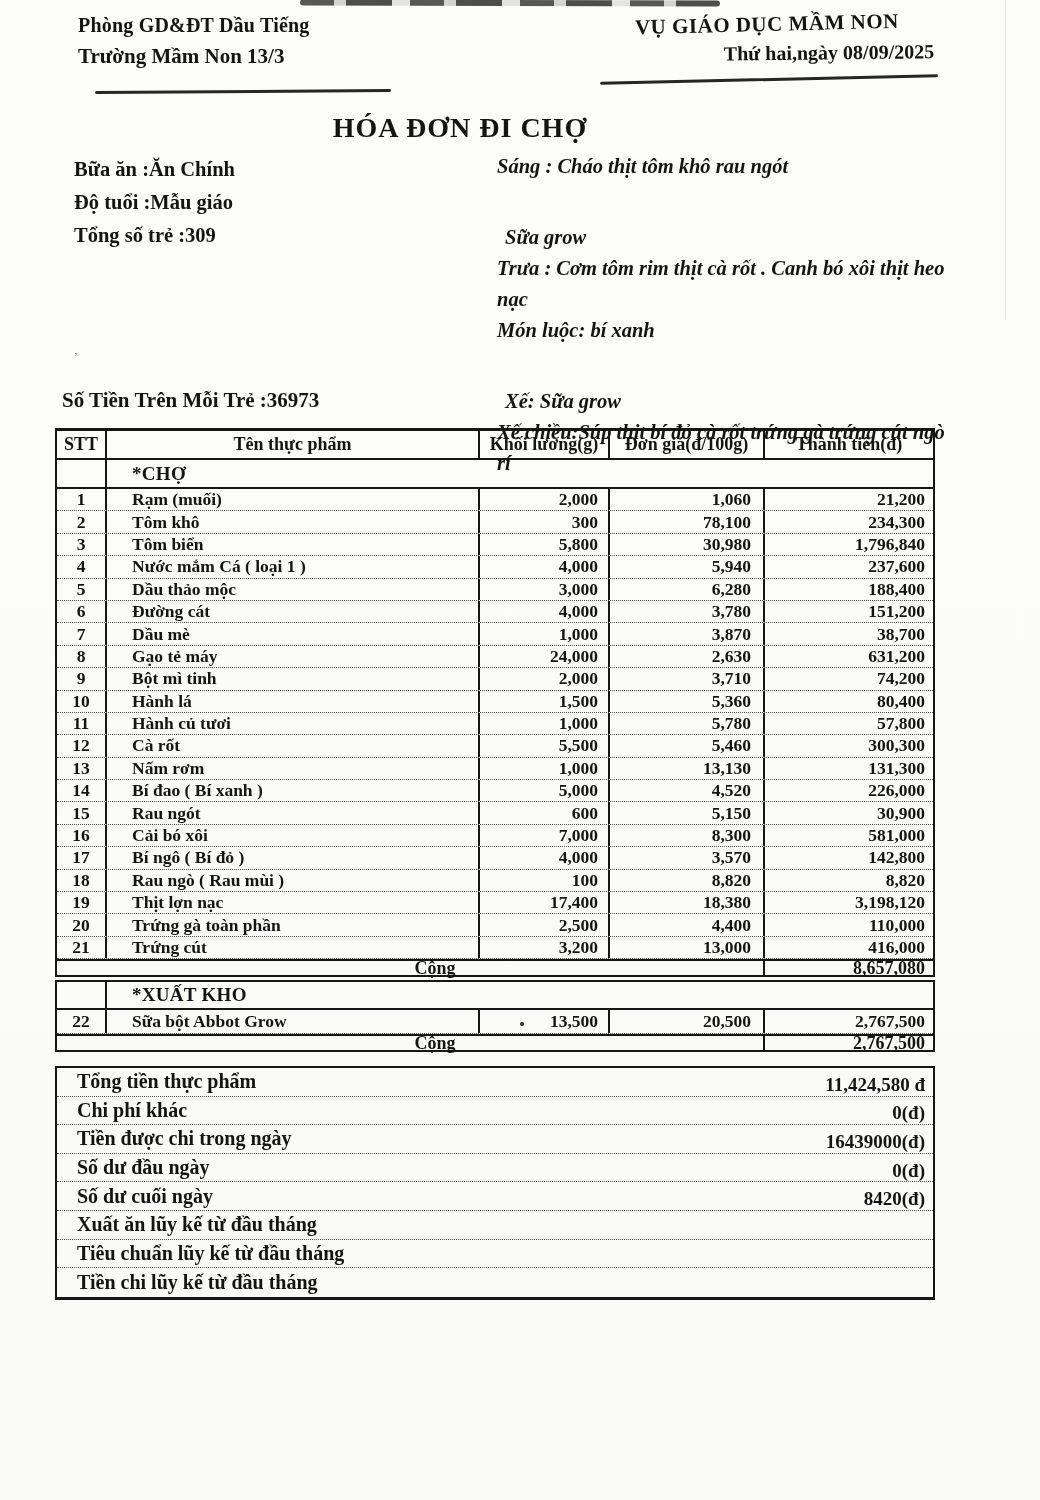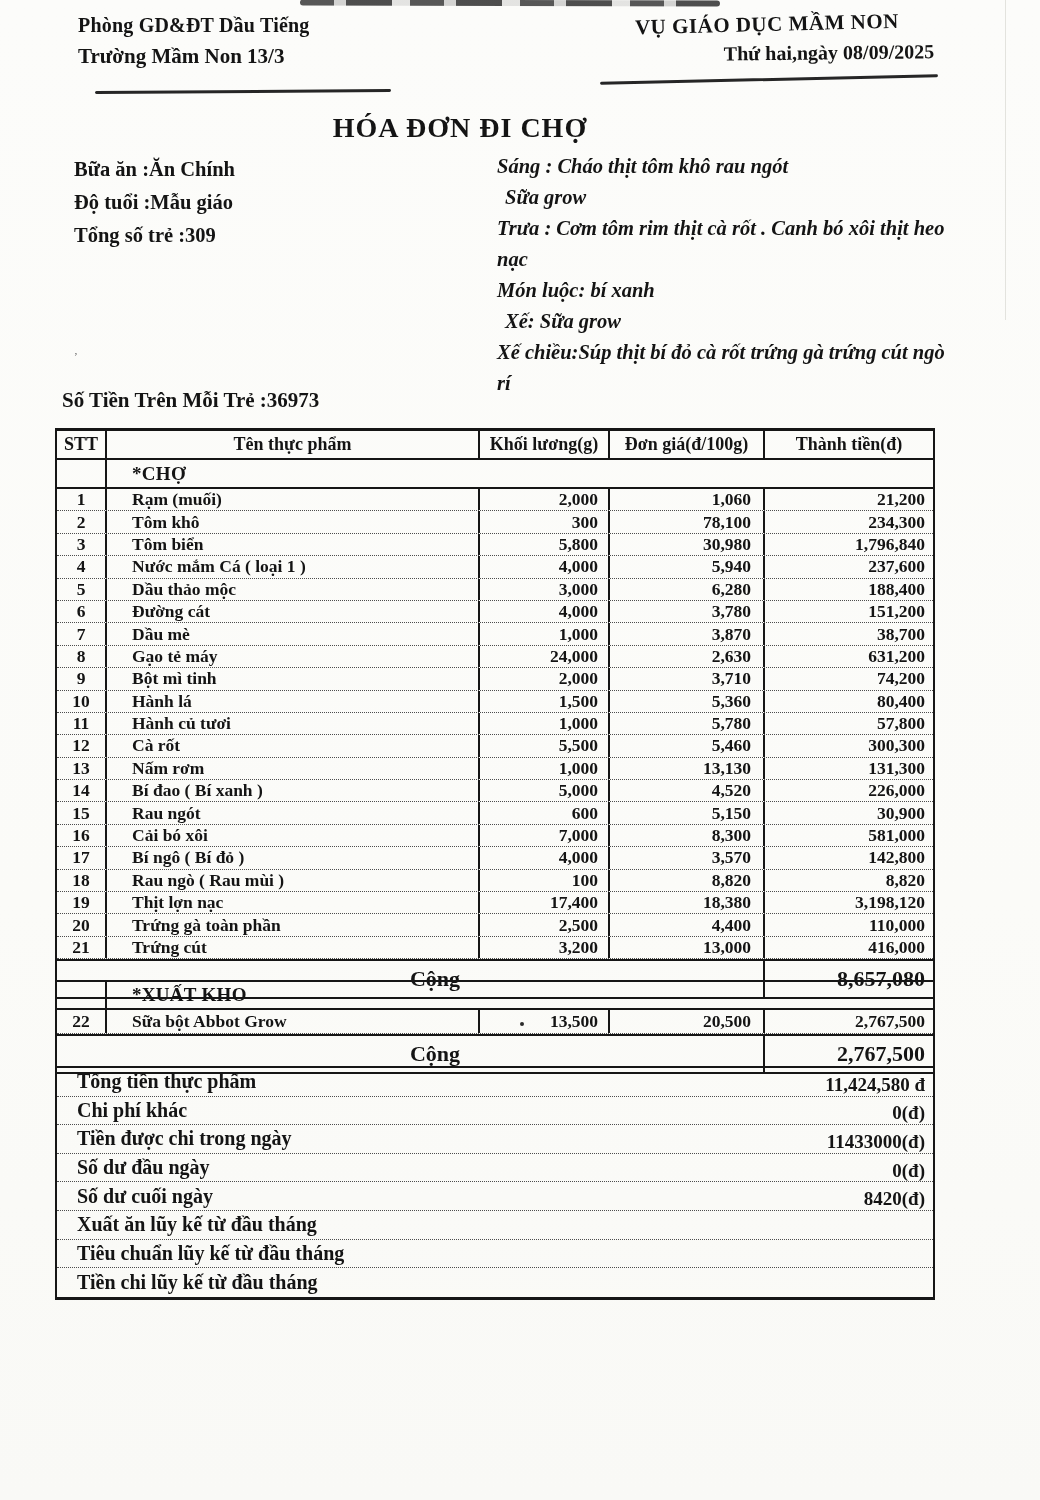--- a/index.html
+++ b/index.html
@@ -36,36 +36,36 @@
   .rule{position:absolute;background:#262626;height:3px;border-radius:2px;}
   .rule-left{left:95px;top:90px;width:296px;transform:rotate(-.35deg);}
   .rule-right{left:600px;top:78px;width:338px;transform:rotate(-1.3deg);}
 
   
   .doc-title{position:absolute;left:0;top:112px;width:920px;text-align:center;
     font-size:28px;font-weight:bold;letter-spacing:1px;}
   .info-left{position:absolute;left:74px;top:153px;font-weight:bold;font-size:20.5px;line-height:33px;}
   .menu{position:absolute;left:497px;top:151px;width:458px;
     font-style:italic;font-weight:bold;font-size:20.5px;line-height:31px;}
-  .menu .m-indent{padding-left:8px;}
+  .menu .m-indent{padding-left:8px;margin-top:40px;}
 
   .per-child{position:absolute;left:62px;top:388px;font-weight:bold;font-size:21px;}
 
   
   .box{position:absolute;left:55px;width:880px;border:2px solid #161616;background:transparent;box-sizing:border-box;}
   .box-a{top:417px;border-top-width:3px;margin-top:11px;}
   .box-b{top:980px;}
   .box-c{top:1066px;border-bottom-width:3px;}
 
   .row{display:flex;align-items:center;box-sizing:border-box;}
   .r-head{height:29px;border-bottom:2px solid #161616;font-weight:bold;font-size:18px;}
   .r-section{height:29px;border-bottom:2px solid #161616;}
   .r-data{height:22.4px;border-bottom:1px dotted #4d4d4d;font-weight:bold;font-size:17.5px;}
   .r-data:last-of-type{border-bottom:1px dotted #4d4d4d;}
-  .r-total{height:38px;border-top:2px solid #161616;font-weight:bold;font-size:22px;}
+  .r-total{height:16px;border-top:2px solid #161616;font-weight:bold;font-size:18px;}
   .box-b .r-section{height:28px;}
   .box-b .r-data{height:24px;border-bottom:1px dotted #4d4d4d;}
 
   .cell{box-sizing:border-box;height:100%;display:flex;align-items:center;}
   .c-stt{width:50px;border-right:2px solid #161616;justify-content:center;}
   .c-name{width:373px;border-right:2px solid #161616;padding-left:25px;}
   .c-qty{width:130px;border-right:2px solid #161616;justify-content:flex-end;padding-right:10px;}
   .c-price{width:155px;border-right:2px solid #161616;justify-content:flex-end;padding-right:12px;}
   .c-total{flex:1;justify-content:flex-end;padding-right:8px;}
   .r-head .c-name{padding-left:0;justify-content:center;}
@@ -316,21 +316,21 @@
       <div class="srow">
         <span class="s-label">Tổng tiền thực phẩm</span>
         <span class="s-value">11,424,580 đ</span>
       </div>
       <div class="srow">
         <span class="s-label">Chi phí khác</span>
         <span class="s-value">0(đ)</span>
       </div>
       <div class="srow">
         <span class="s-label">Tiền được chi trong ngày</span>
-        <span class="s-value">11433000(đ)</span>
+        <span class="s-value">16439000(đ)</span>
       </div>
       <div class="srow">
         <span class="s-label">Số dư đầu ngày</span>
         <span class="s-value">0(đ)</span>
       </div>
       <div class="srow">
         <span class="s-label">Số dư cuối ngày</span>
         <span class="s-value">8420(đ)</span>
       </div>
       <div class="srow">

